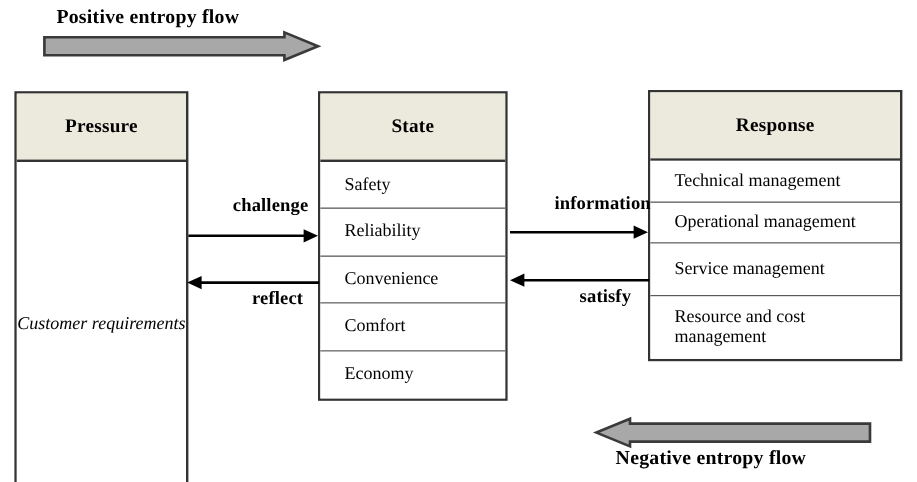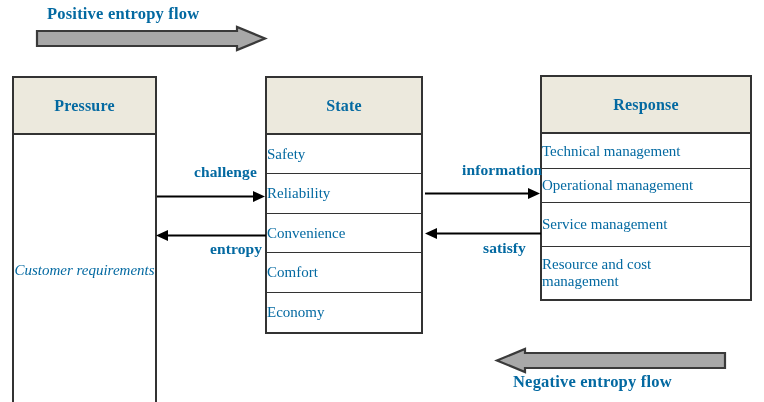--- a/index.html
+++ b/index.html
@@ -7,21 +7,21 @@
     padding: 0;
     background: #ffffff;
   }
   #canvas {
     position: relative;
     width: 764px;
     height: 402px;
     background: #ffffff;
     overflow: hidden;
     font-family: "Liberation Serif", "DejaVu Serif", serif;
-    color: #0369a1;
+    color: #000000;
   }
 
   
   .pillar {
     position: absolute;
     border: 2px solid #333333;
     box-sizing: border-box;
     background: #ffffff;
   }
   .pillar-header {
@@ -39,21 +39,21 @@
   .pillar-body {
     box-sizing: border-box;
     display: flex;
     flex-direction: column;
   }
   .pillar-row {
     box-sizing: border-box;
     border-bottom: 1.5px solid #333333;
     display: flex;
     align-items: center;
-    padding-left: 0;
+    padding-left: 20px;
     font-size: 15px;
     line-height: 1.12;
     background: #ffffff;
   }
   .pillar-row:last-child {
     border-bottom: none;
   }
   .single-cell {
     box-sizing: border-box;
     height: 100%;
@@ -147,21 +147,21 @@
       <div class="pillar-row" style="height:63px; padding-right:42px;">Resource and cost management</div>
     </div>
   </div>
 
   <div class="conn-label" id="label-challenge">challenge</div>
   <svg class="connector" style="left:157px; top:188px;" width="110" height="17">
     <line x1="0" y1="8.5" x2="99" y2="8.5" stroke="#000" stroke-width="2.2"></line>
     <polygon points="108,8.5 96,3 96,14" fill="#000"></polygon>
   </svg>
 
-  <div class="conn-label" id="label-reflect">entropy</div>
+  <div class="conn-label" id="label-reflect">reflect</div>
   <svg class="connector" style="left:155px; top:227px;" width="112" height="17">
     <line x1="12" y1="8.5" x2="111" y2="8.5" stroke="#000" stroke-width="2.2"></line>
     <polygon points="1,8.5 13,3 13,14" fill="#000"></polygon>
   </svg>
 
   <div class="conn-label" id="label-information">information</div>
   <svg class="connector" style="left:425px; top:185px;" width="117" height="17">
     <line x1="0" y1="8.5" x2="106" y2="8.5" stroke="#000" stroke-width="2.2"></line>
     <polygon points="115,8.5 103,3 103,14" fill="#000"></polygon>
   </svg>

